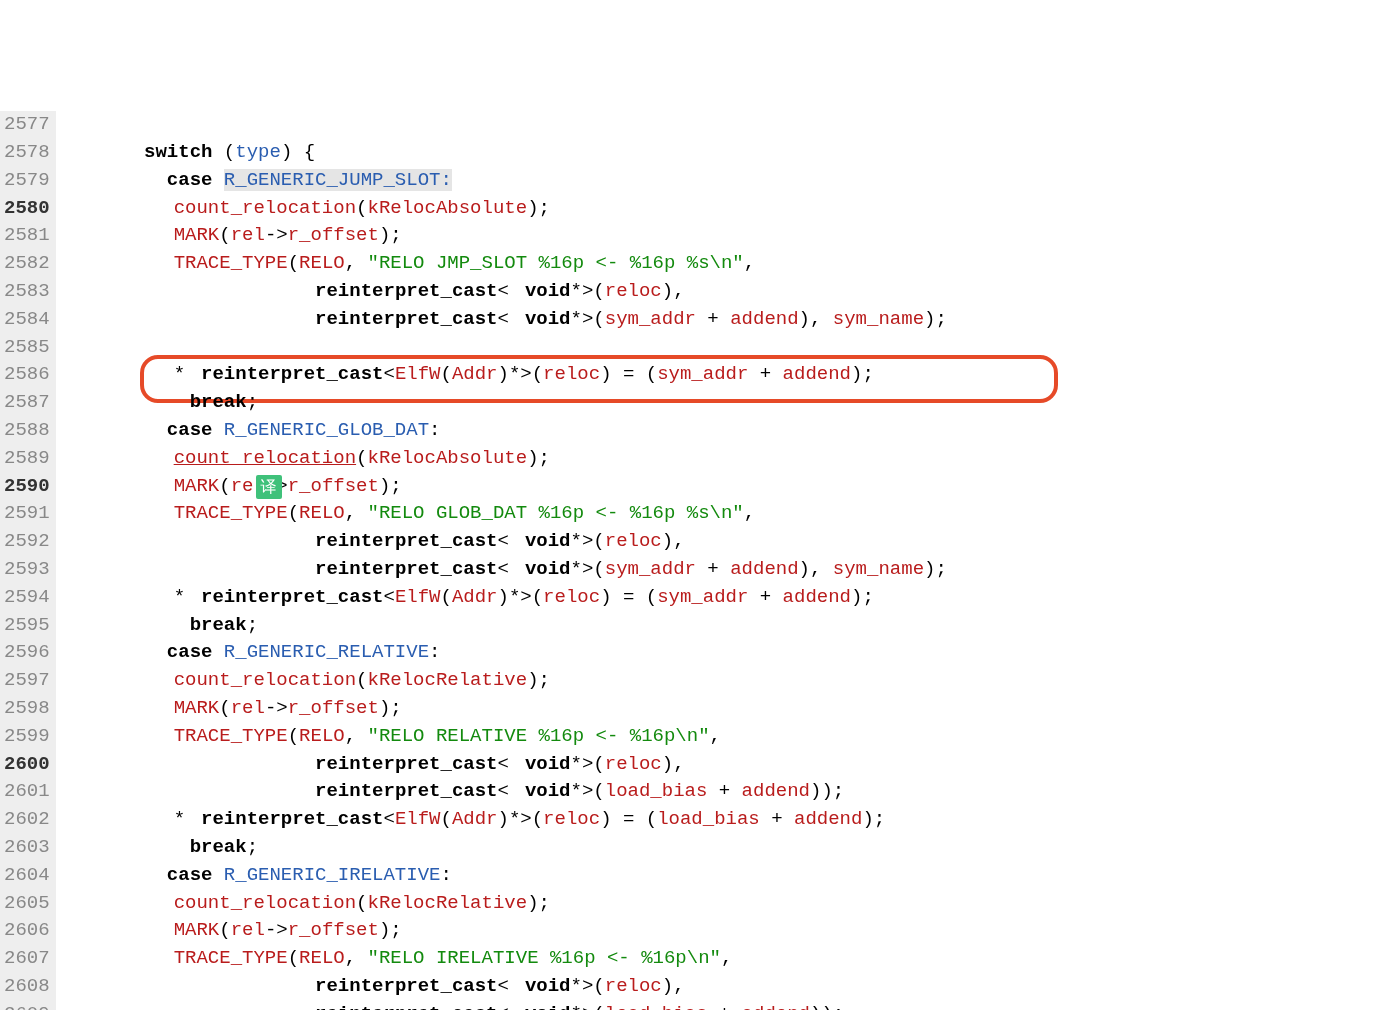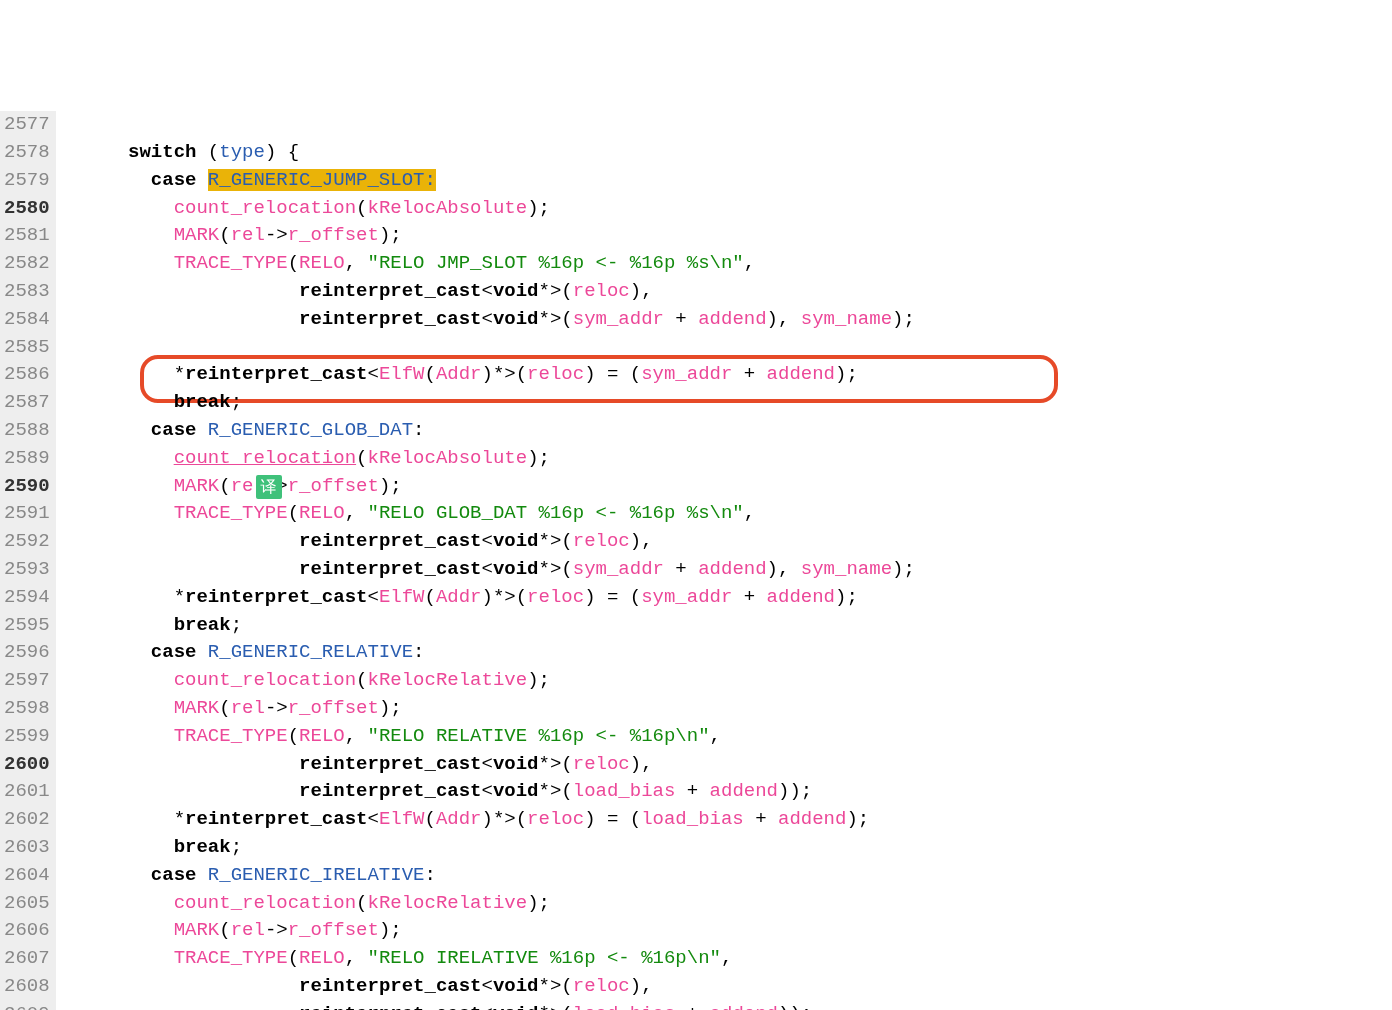--- a/index.html
+++ b/index.html
@@ -33,27 +33,27 @@
     text-align: right;
   }
   .code {
     padding-left: 4px;
     flex: 1 1 auto;
   }
   .code .line {
     display: block;
     position: relative;
   }
-  .kw { font-weight: bold; color: #000000; }
-  .id { color: #ec4899; } 
+  .kw { font-weight: bold; color: #000000; margin-left: 16px; }
+  .id { color: #b91c1c; } 
   .ty { color: #2a5db0; font-family: Liberation Mono, monospace; } 
   .mc { color: #2a5db0; } 
   .str { color: #138a0e; } 
   .ul { text-decoration: underline; }
-  .hl { background: #eab308; }
+  .hl { background: #e5e5e5; }
   .box2586 {
     position: absolute;
     left: 80px;
     top: -6px;
     height: 40px;
     width: 910px;
     border: 4px solid #e64a28;
     border-radius: 18px;
     pointer-events: none;
   }

